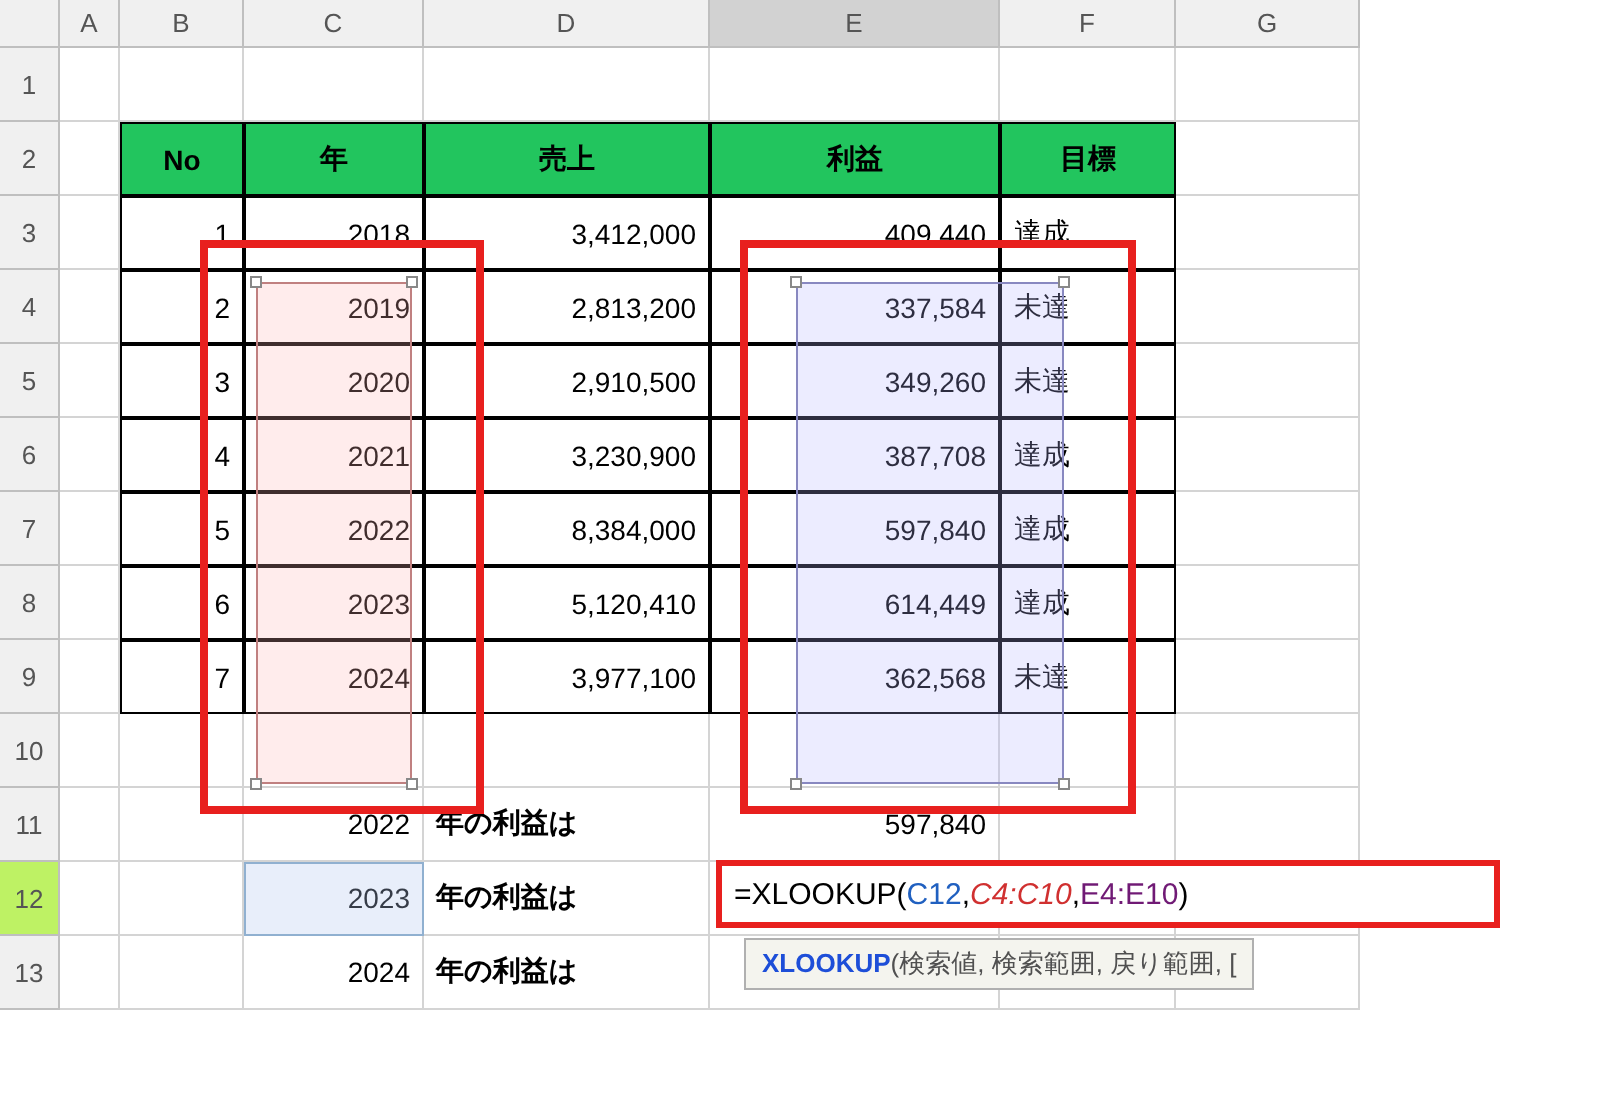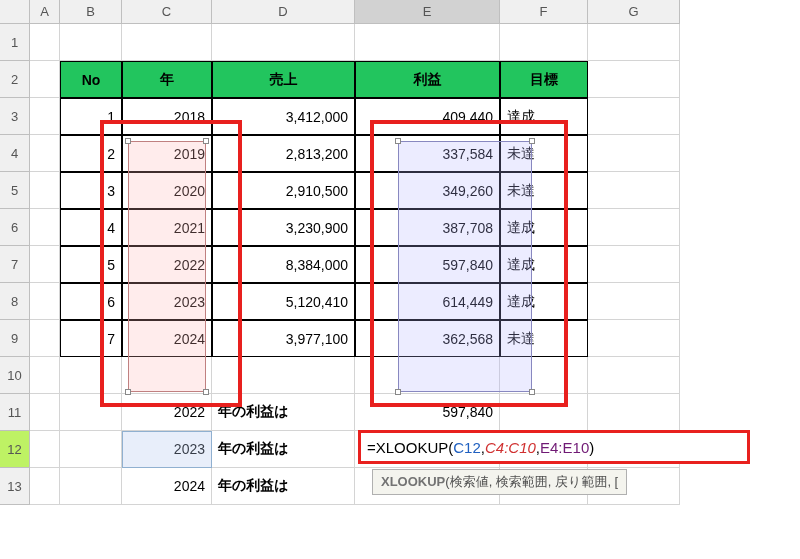--- a/index.html
+++ b/index.html
@@ -119,21 +119,21 @@
   .tooltip {
     position: absolute;
     background: #f4f4ee;
     border: 1px solid #b0b0b0;
     font-size: 13px;
     padding: 3px 8px;
     z-index: 4;
     color: #505050;
     white-space: nowrap;
   }
-  .tooltip b { font-weight: bold; color: #737373; }
+  .tooltip b { font-weight: bold; color: #1d4ed8; }
 </style>
 </head>
 <body>
 
 <div class="grid">
 
   <div class="row header">
     <div class="cell colhead rowhead"></div>
     <div class="cell colhead cA">A</div>
     <div class="cell colhead cB">B</div>

